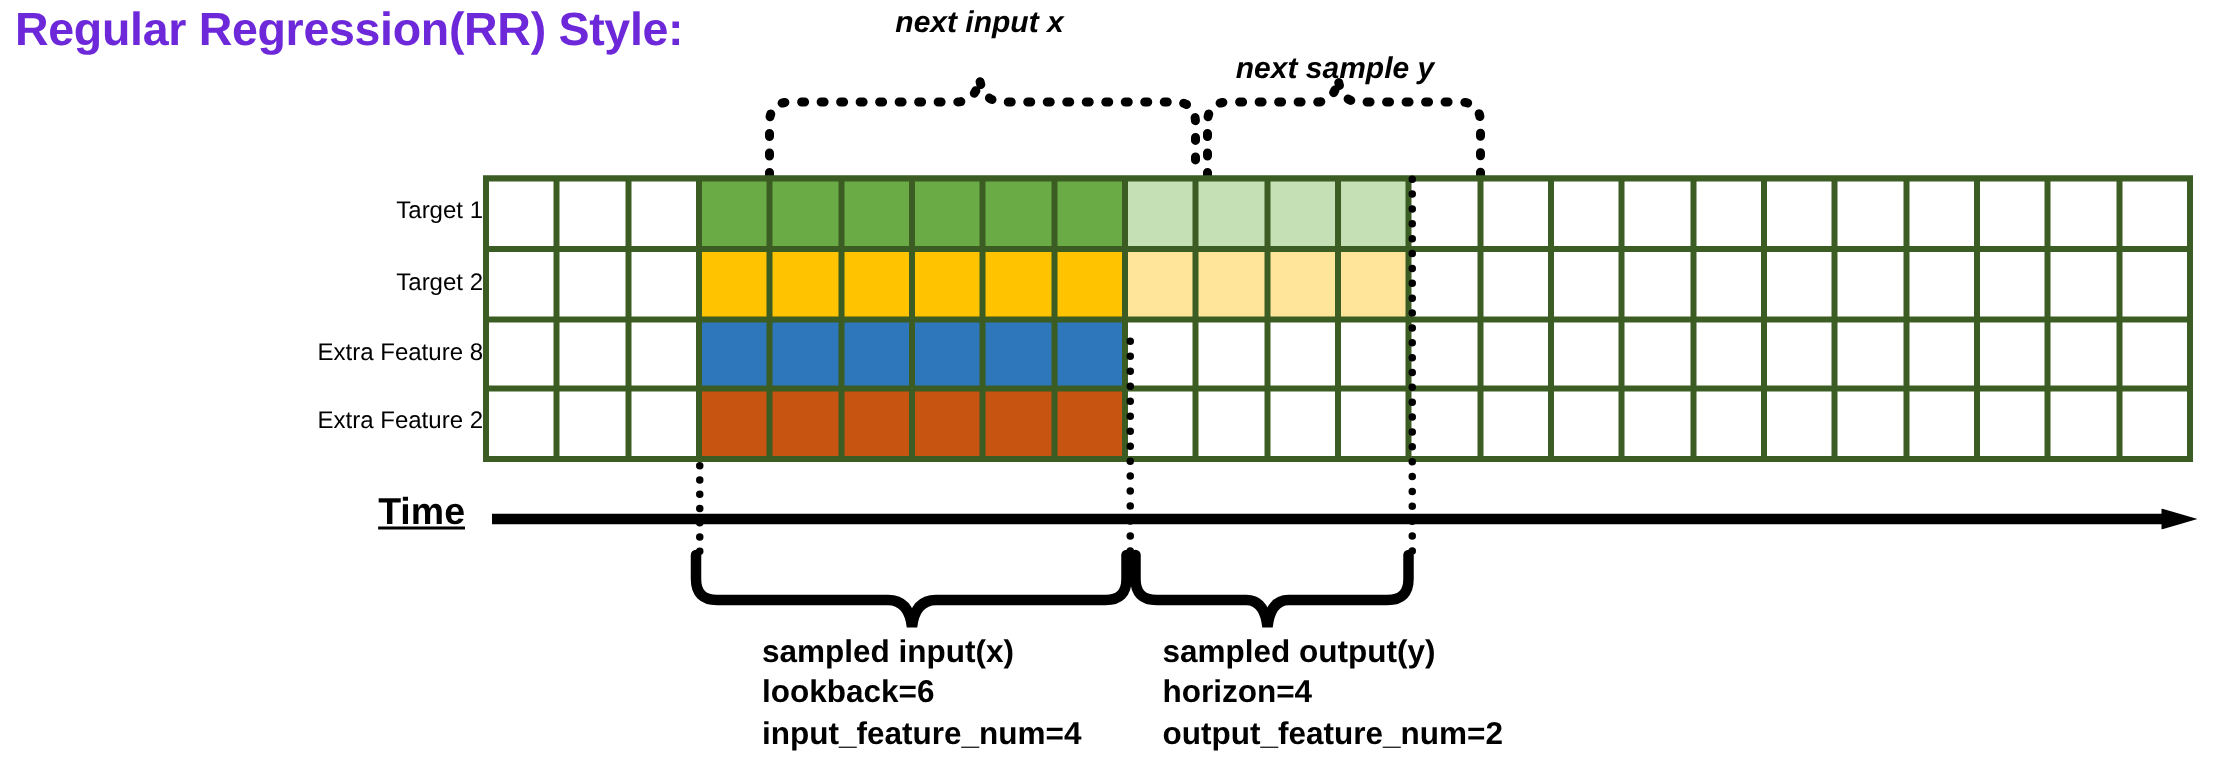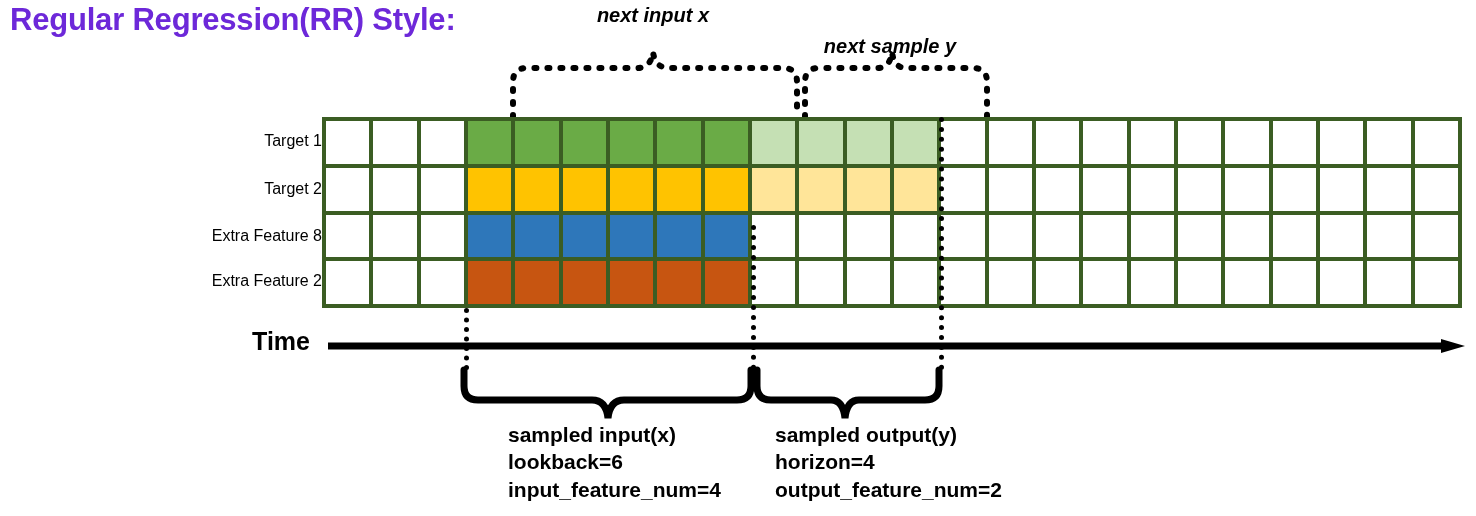--- a/index.html
+++ b/index.html
@@ -62,20 +62,21 @@
   
   #time-label {
     position: absolute;
     left: 0px;
     top: 327px;
     width: 310px;
     text-align: right;
     font-size: 25px;
     font-weight: 700;
     color: #000000;
+    text-decoration: underline;
   }
 
   
   #grid {
     position: absolute;
     left: 322px;
     top: 117px;
     width: 1140px;
     height: 191px;
     box-sizing: border-box;

